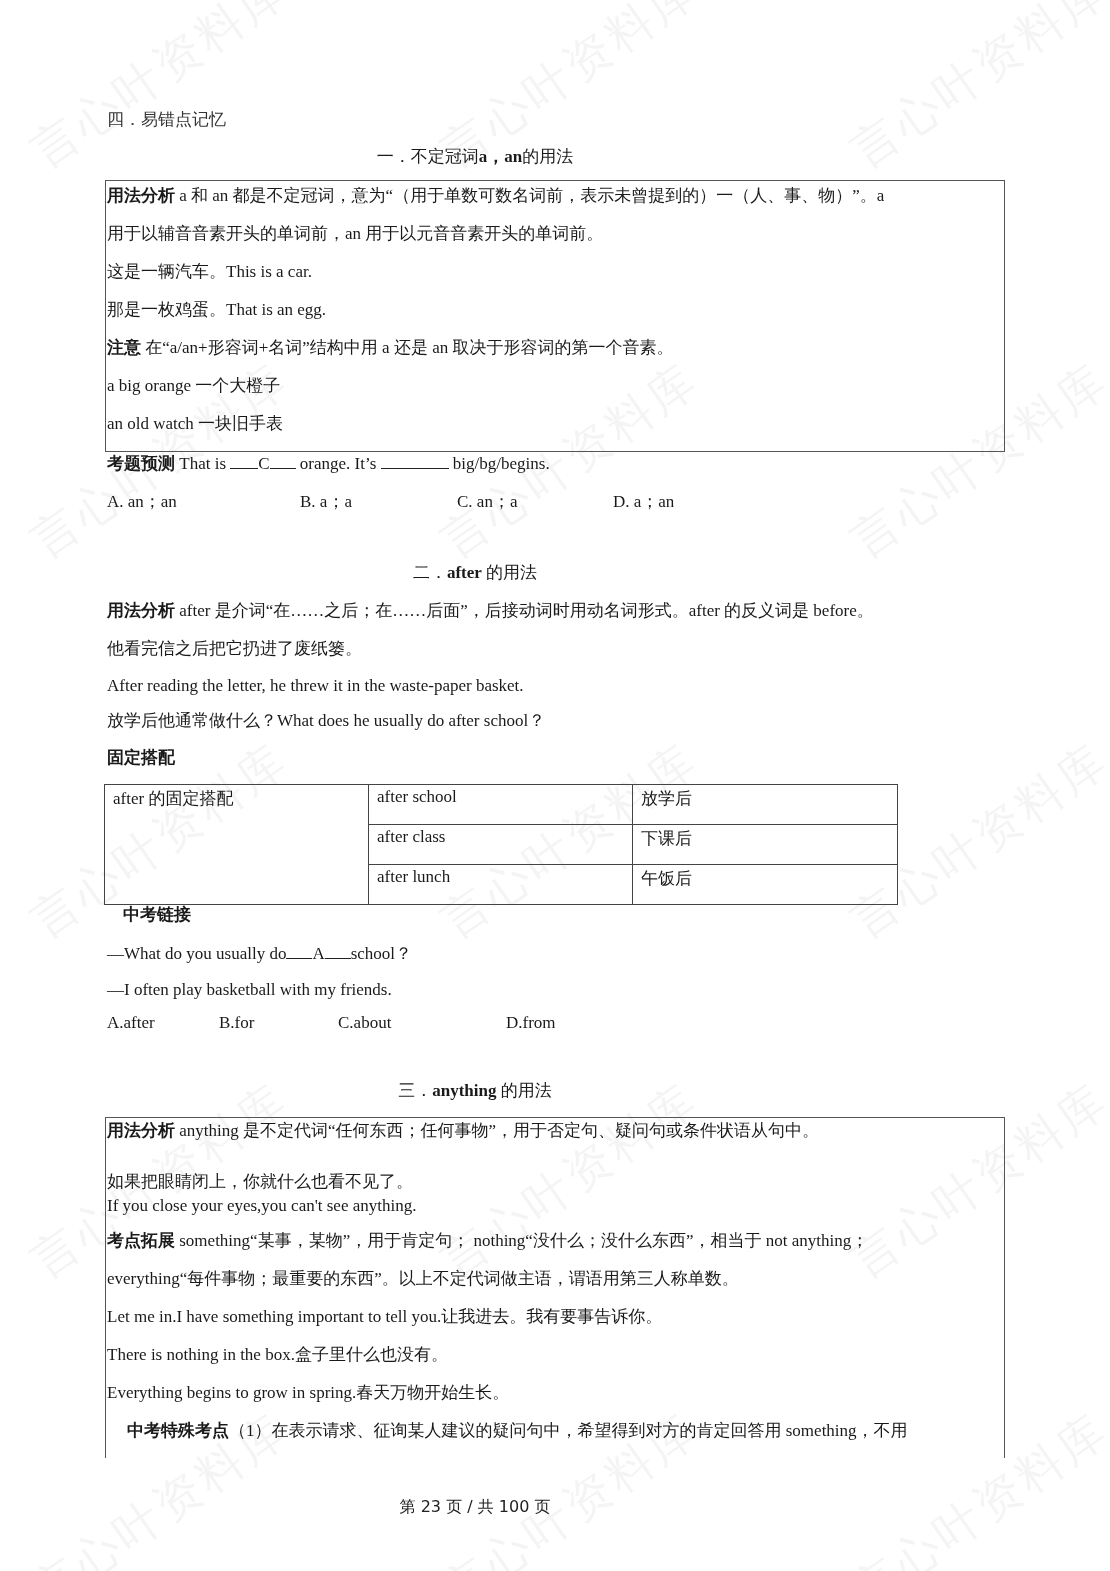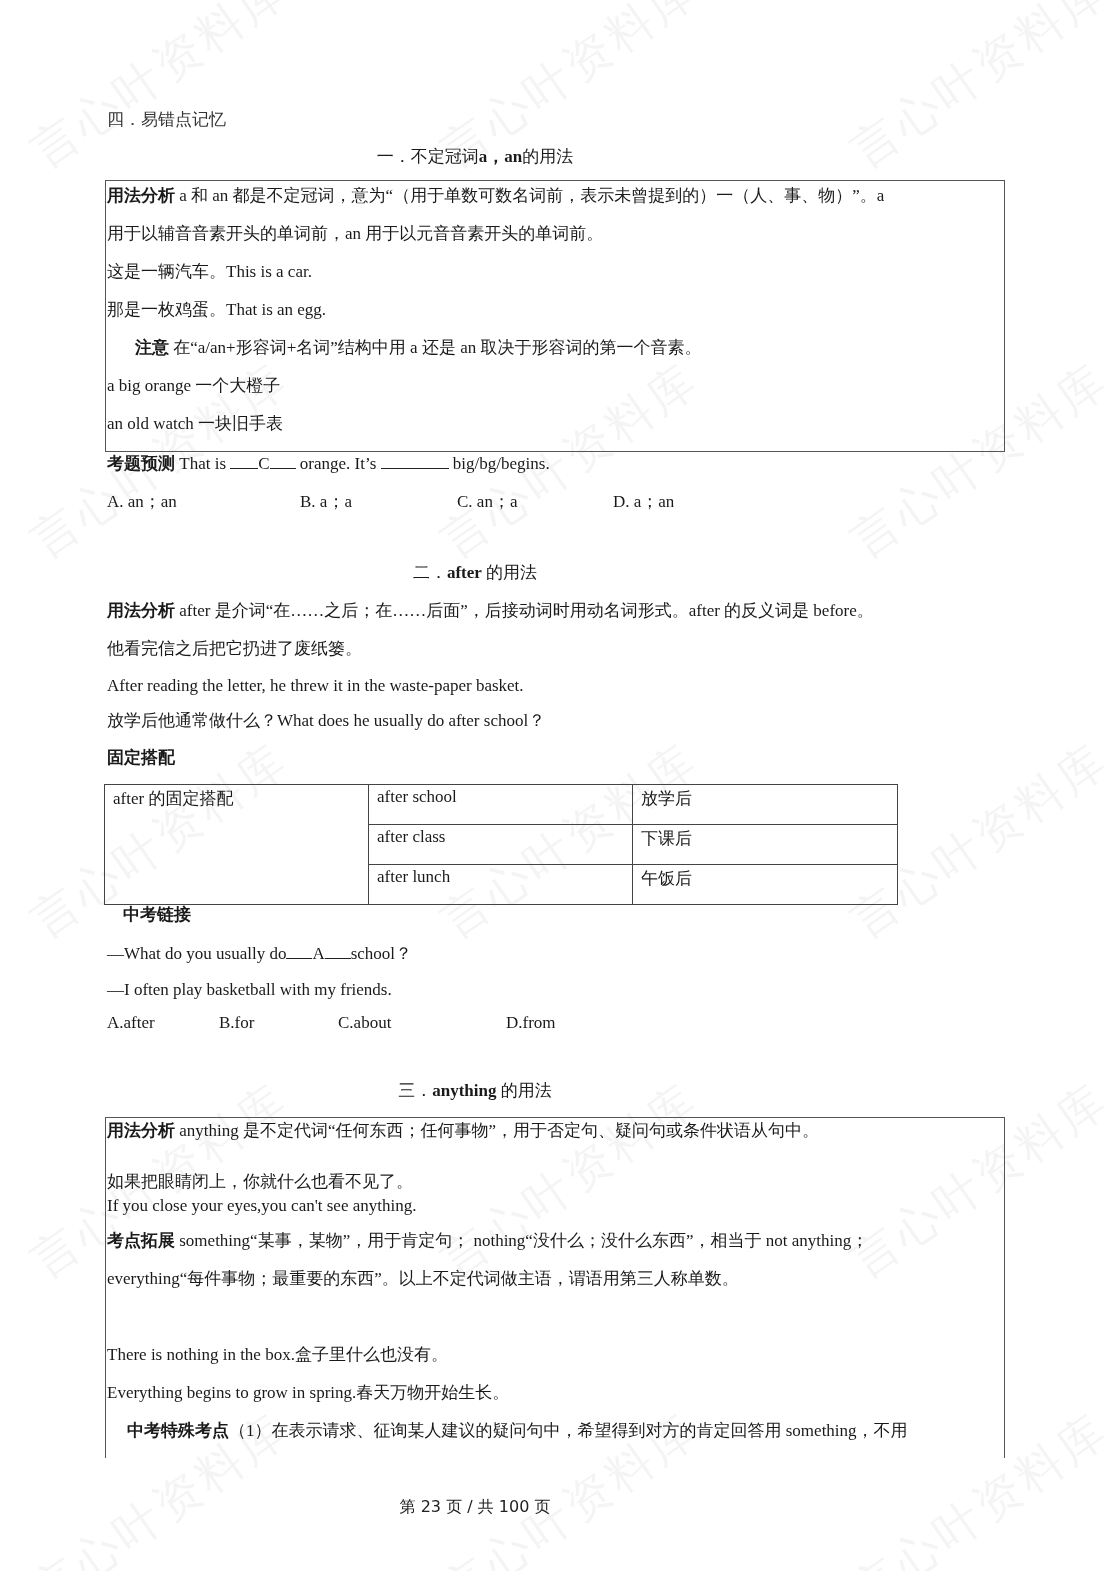--- a/index.html
+++ b/index.html
@@ -52,21 +52,21 @@
     <span>一．不定冠词</span><span class="b">a，an</span><span>的用法</span>
   </div>
 
   <div class="box" style="left:105px;top:180px;width:898px;height:270px;"></div>
   <div class="line" style="left:107px;top:185px;">
     <span class="b">用法分析</span><span> a 和 an 都是不定冠词，意为“（用于单数可数名词前，表示未曾提到的）一（人、事、物）”。a</span>
   </div>
   <div class="line" style="left:107px;top:223px;">用于以辅音音素开头的单词前，an 用于以元音音素开头的单词前。</div>
   <div class="line" style="left:107px;top:261px;">这是一辆汽车。This is a car.</div>
   <div class="line" style="left:107px;top:299px;">那是一枚鸡蛋。That is an egg.</div>
-  <div class="line" style="left:107px;top:337px;padding-left:28px;">
+  <div class="line" style="left:107px;top:337px;">
     <span class="b">注意</span><span>  在“a/an+形容词+名词”结构中用 a 还是 an 取决于形容词的第一个音素。</span>
   </div>
   <div class="line" style="left:107px;top:375px;">a big orange 一个大橙子</div>
   <div class="line" style="left:107px;top:413px;">an old watch 一块旧手表</div>
 
   <div class="line" style="left:107px;top:452px;">
     <span class="b">考题预测</span><span>   That is </span><span class="blank" style="width:28px;"></span><span>C</span><span class="blank" style="width:26px;"></span><span> orange. It’s </span><span class="blank" style="width:68px;"></span><span> big/bg/begins.</span>
   </div>
   <div class="line" style="left:107px;top:491px;">A. an；an</div>
   <div class="line" style="left:300px;top:491px;">B. a；a</div>
@@ -119,20 +119,21 @@
   <div class="box" style="left:105px;top:1117px;width:898px;height:340px;border-bottom:none;"></div>
   <div class="line" style="left:107px;top:1120px;">
     <span class="b">用法分析</span><span>  anything 是不定代词“任何东西；任何事物”，用于否定句、疑问句或条件状语从句中。</span>
   </div>
   <div class="line" style="left:107px;top:1171px;">如果把眼睛闭上，你就什么也看不见了。</div>
   <div class="line" style="left:107px;top:1195px;">If you close your eyes,you can't see anything.</div>
   <div class="line" style="left:107px;top:1230px;">
     <span class="b">考点拓展</span><span>  something“某事，某物”，用于肯定句；  nothing“没什么；没什么东西”，相当于 not anything；</span>
   </div>
   <div class="line" style="left:107px;top:1268px;">everything“每件事物；最重要的东西”。以上不定代词做主语，谓语用第三人称单数。</div>
+  <div class="line" style="left:107px;top:1306px;">Let me in.I have something important to tell you.让我进去。我有要事告诉你。</div>
   <div class="line" style="left:107px;top:1344px;">There is nothing in the box.盒子里什么也没有。</div>
   <div class="line" style="left:107px;top:1382px;">Everything begins to grow in spring.春天万物开始生长。</div>
   <div class="line" style="left:107px;top:1420px;padding-left:20px;">
     <span class="b">中考特殊考点</span><span>（1）在表示请求、征询某人建议的疑问句中，希望得到对方的肯定回答用  something，不用</span>
   </div>
 
   <div class="line center footer" style="top:1453px;margin-top:43px;">第 23 页 / 共 100 页</div>
 </div>
 
 </body></html>

